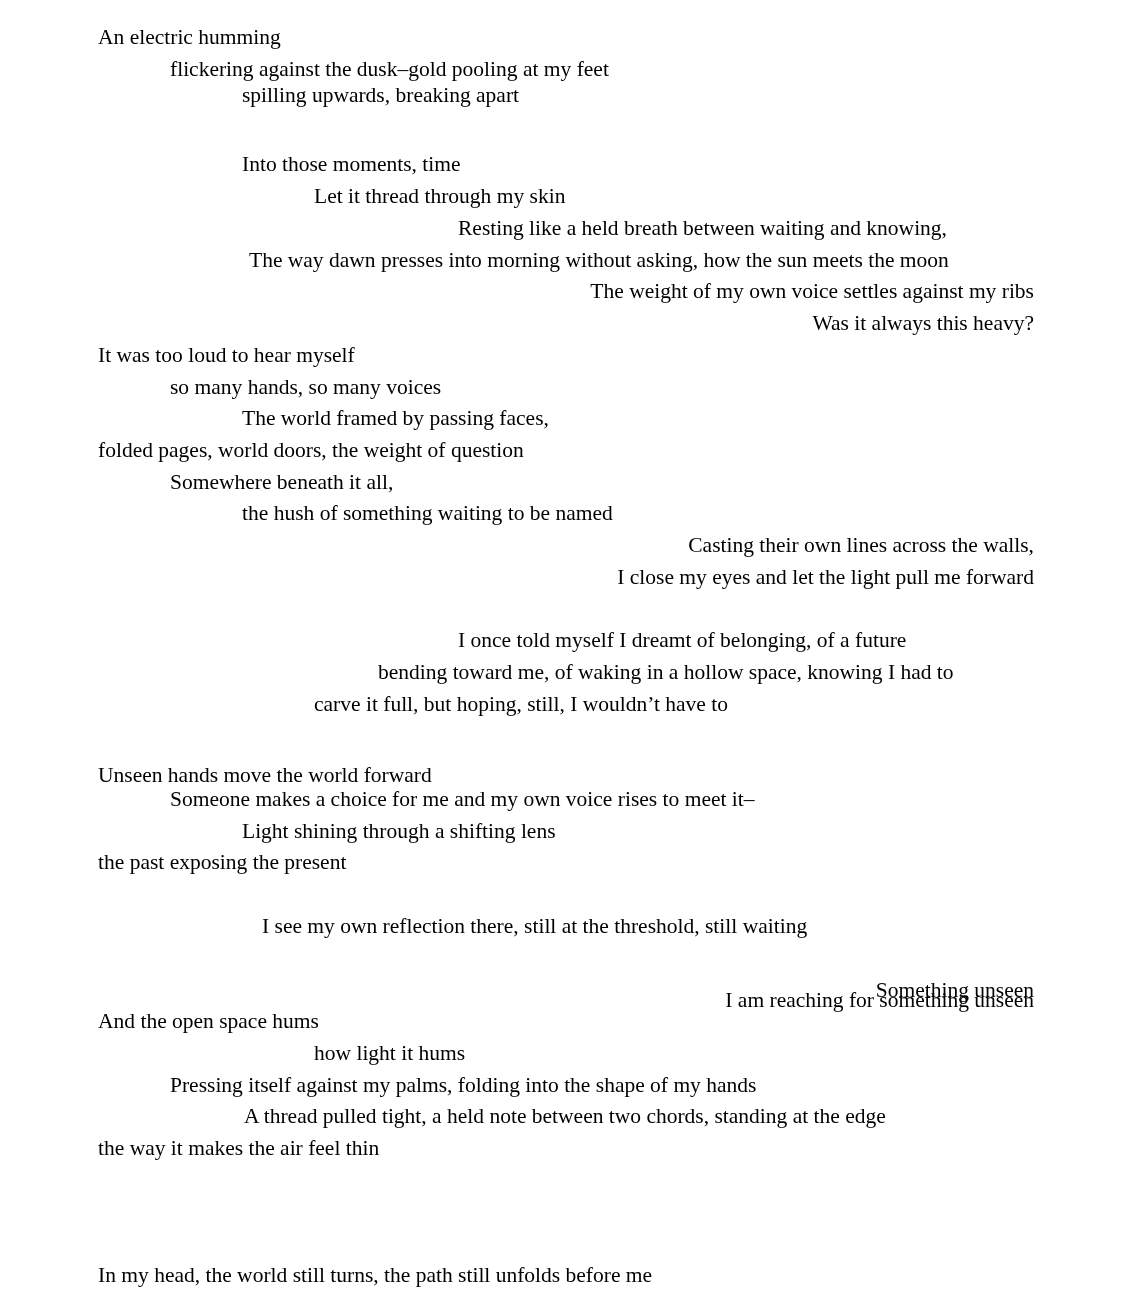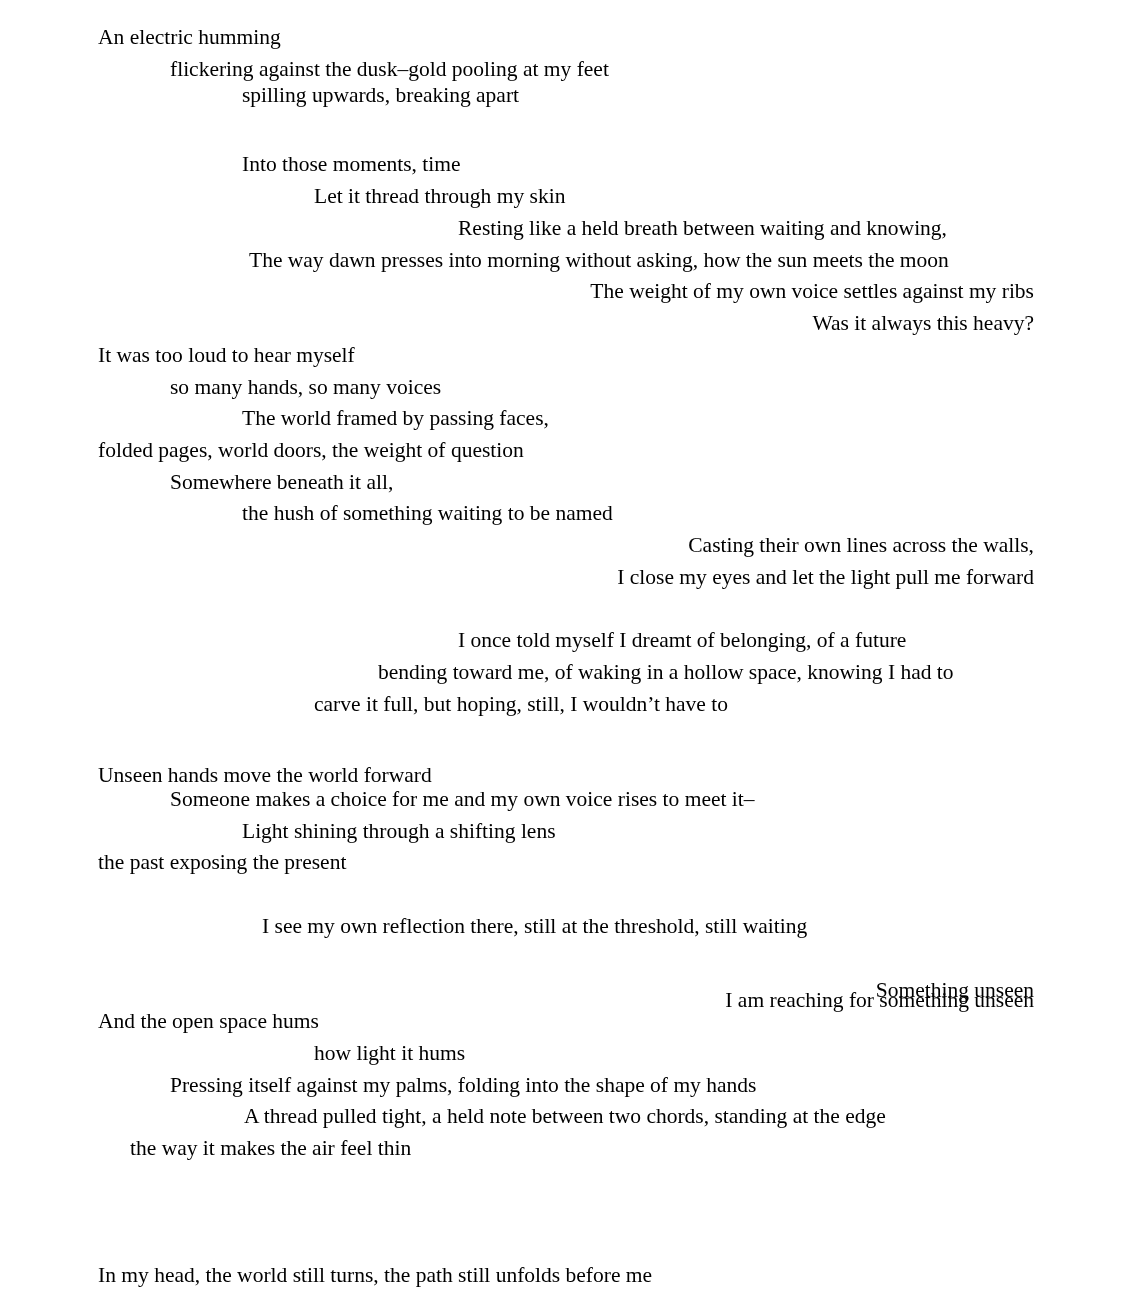--- a/index.html
+++ b/index.html
@@ -61,15 +61,15 @@
     <div class="line" style="top: 786px; left: 170px;">Someone makes a choice for me and my own voice rises to meet it–</div>
     <div class="line" style="top: 818px; left: 242px;">Light shining through a shifting lens</div>
     <div class="line" style="top: 849px; left: 98px;">the past exposing the present</div>
     <div class="line" style="top: 913px; left: 262px;">I see my own reflection there, still at the threshold, still waiting</div>
     <div class="line right" style="top: 987px; right: 104px;">I am reaching for something unseen</div>
     <div class="line right" style="top: 977px; right: 104px;">Something unseen</div>
     <div class="line" style="top: 1008px; left: 98px;">And the open space hums</div>
     <div class="line" style="top: 1040px; left: 314px;">how light it hums</div>
     <div class="line" style="top: 1072px; left: 170px;">Pressing itself against my palms, folding into the shape of my hands</div>
     <div class="line" style="top: 1103px; left: 244px;">A thread pulled tight, a held note between two chords, standing at the edge</div>
-    <div class="line" style="top: 1135px; left: 98px; margin-left: 32px;">the way it makes the air feel thin</div>
+    <div class="line" style="top: 1135px; left: 98px;">the way it makes the air feel thin</div>
     <div class="line" style="top: 1262px; left: 98px;">In my head, the world still turns, the path still unfolds before me</div>
   </div>
 
 </body></html>

